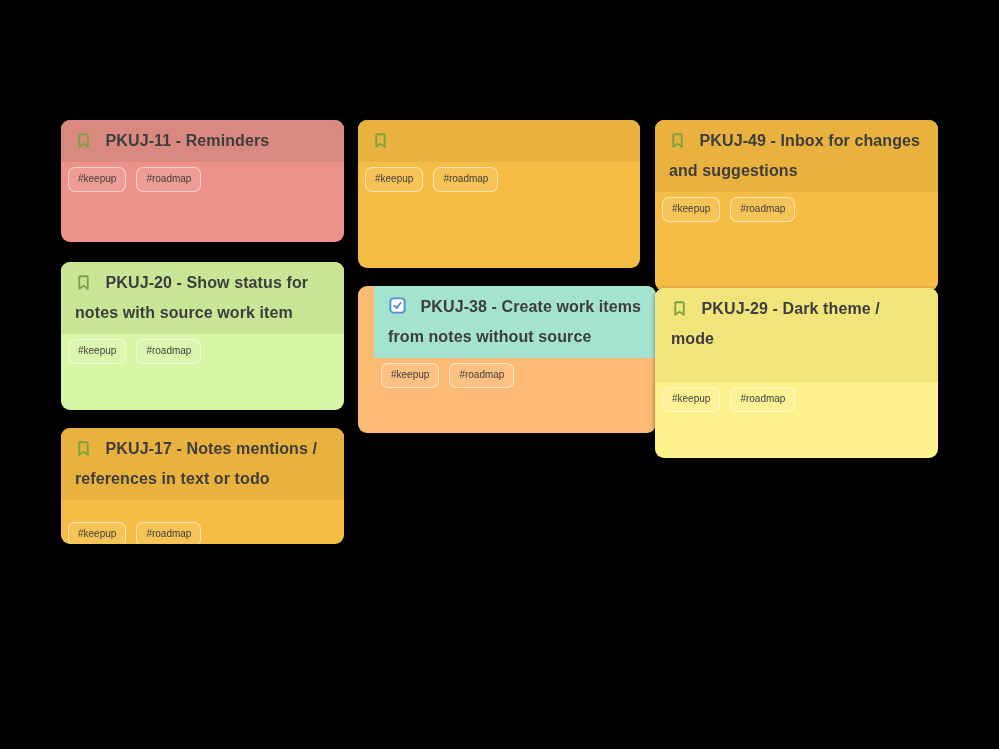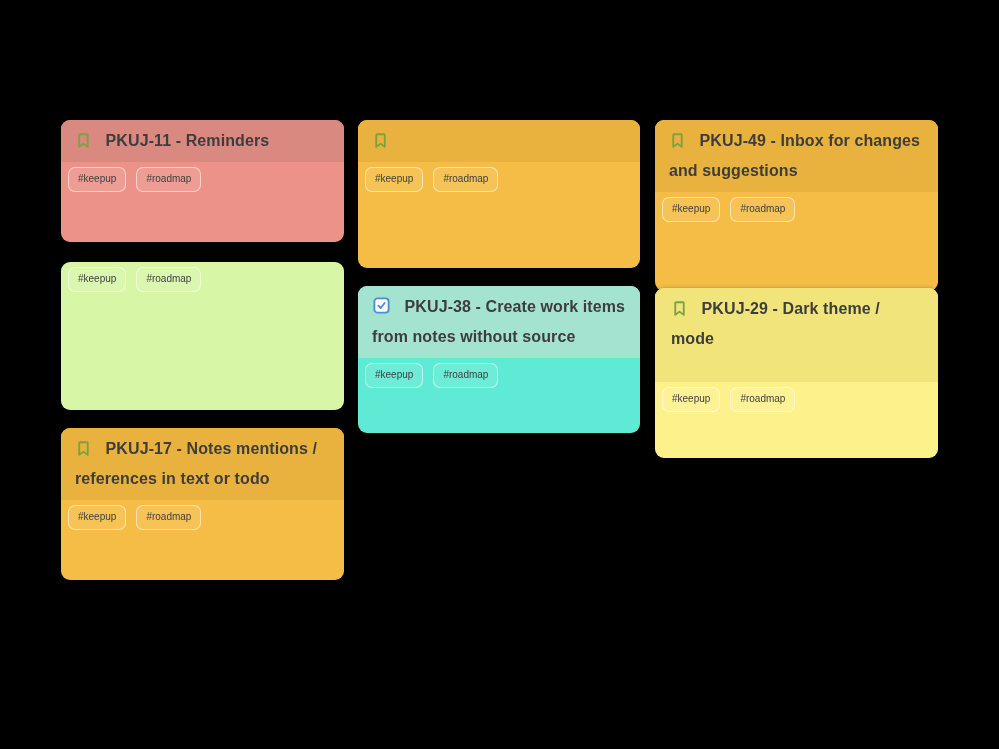--- a/index.html
+++ b/index.html
@@ -103,28 +103,38 @@
       
     </div>
     <div class="note-body">
       <div class="tag-row">
           <span class="tag-chip">#keepup</span>
           <span class="tag-chip">#roadmap</span>
         </div>
     </div>
   </div>
     <div class="note" style="left: 61px; top: 262px; width: 283px; height: 148px; background: rgb(215, 247, 166);">
+    <div class="note-header" style="background: rgb(201, 230, 150);">
+      <span class="icon icon-bookmark">
+        <svg width="17" height="17" viewBox="0 0 24 24" fill="none" stroke-width="2.6" stroke-linejoin="round" stroke-linecap="round" stroke="#7ba23f">
+          <path d="M7.2 3.2h9.6c.66 0 1.2.54 1.2 1.2V21l-6-4.6L6 21V4.4c0-.66.54-1.2 1.2-1.2z"></path>
+        </svg>
+      </span>
+      
+      <span class="title-text">PKUJ-20 - Show status for notes with source work item</span>
+      
+    </div>
     <div class="note-body">
       <div class="tag-row">
           <span class="tag-chip">#keepup</span>
           <span class="tag-chip">#roadmap</span>
         </div>
     </div>
   </div>
-    <div class="note" style="left: 358px; top: 286px; width: 282px; height: 147px; background: #5eead4;">
+    <div class="note" style="left: 358px; top: 286px; width: 282px; height: 147px; background: #fdba74; padding-left: 16px;">
     <div class="note-header" style="background: rgb(165, 227, 209);">
       
       <span class="icon icon-checkbox">
         <svg width="19" height="19" viewBox="0 0 24 24" fill="none" stroke-width="2.4" stroke-linejoin="round" stroke-linecap="round" stroke="#4b8fd6">
           <rect x="3" y="3" width="18" height="18" rx="4" fill="#ffffff"></rect>
           <path d="M8 12.2l3 3 5-6.4"></path>
         </svg>
       </span>
       <span class="title-text">PKUJ-38 - Create work items from notes without source</span>
       
@@ -147,21 +157,21 @@
       <span class="title-text">PKUJ-29 - Dark theme / mode</span>
       <div class="blank-line"></div>
     </div>
     <div class="note-body">
       <div class="tag-row">
           <span class="tag-chip">#keepup</span>
           <span class="tag-chip">#roadmap</span>
         </div>
     </div>
   </div>
-    <div class="note" style="left: 61px; top: 428px; width: 283px; height: 152px; background: rgb(245, 189, 69);">
+    <div class="note" style="left: 61px; top: 428px; width: 283px; height: 116px; background: rgb(245, 189, 69); gap: 17px;">
     <div class="note-header" style="background: rgb(233, 177, 61);">
       <span class="icon icon-bookmark">
         <svg width="17" height="17" viewBox="0 0 24 24" fill="none" stroke-width="2.6" stroke-linejoin="round" stroke-linecap="round" stroke="#7ba23f">
           <path d="M7.2 3.2h9.6c.66 0 1.2.54 1.2 1.2V21l-6-4.6L6 21V4.4c0-.66.54-1.2 1.2-1.2z"></path>
         </svg>
       </span>
       
       <span class="title-text">PKUJ-17 - Notes mentions / references in text or todo</span>
       
     </div>

